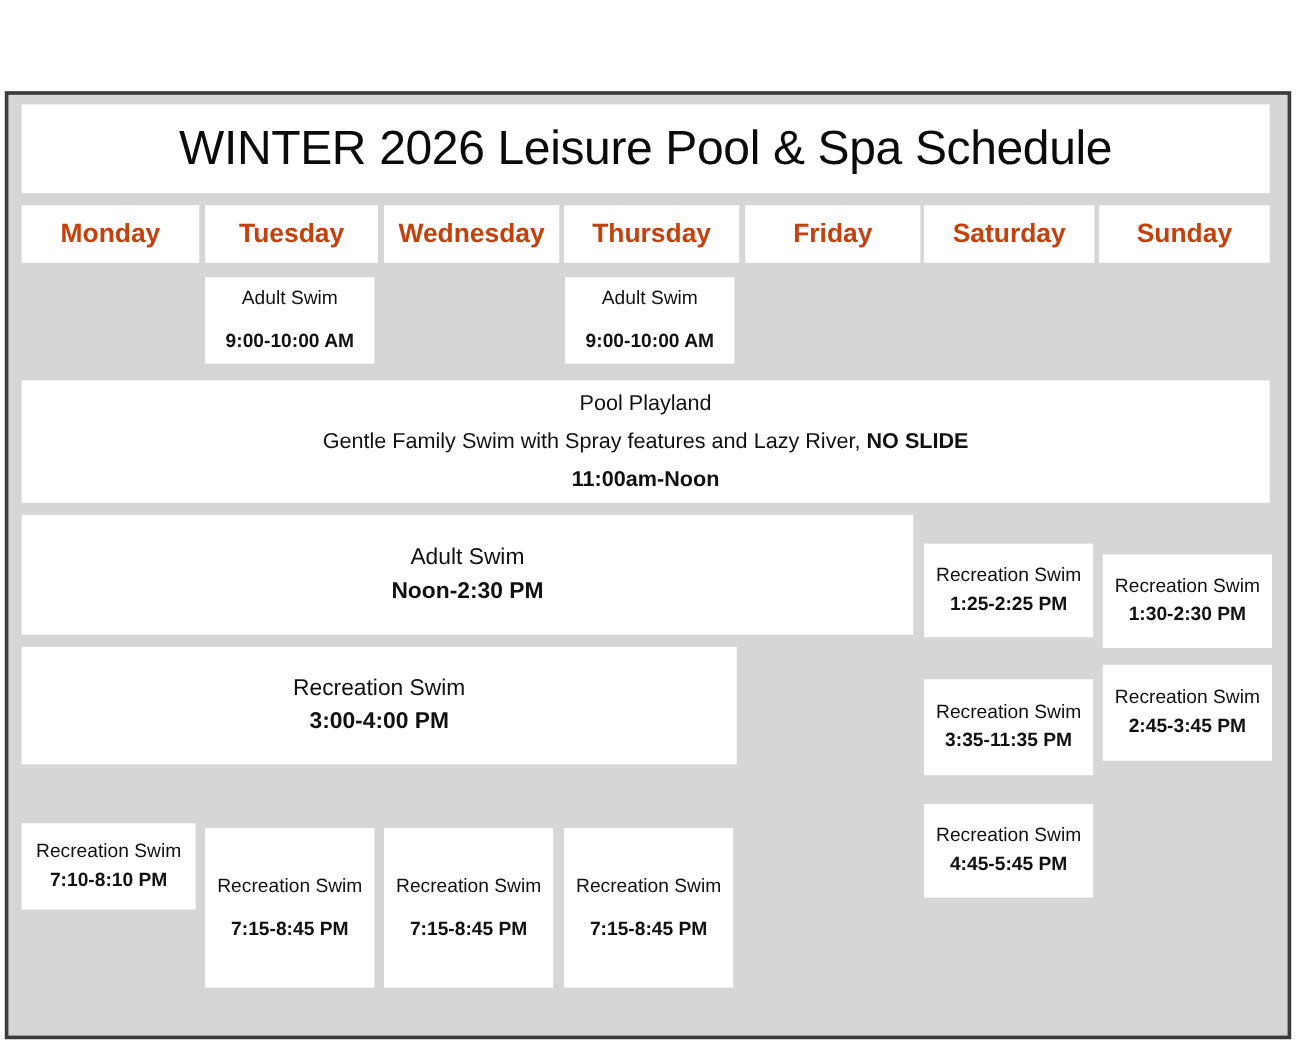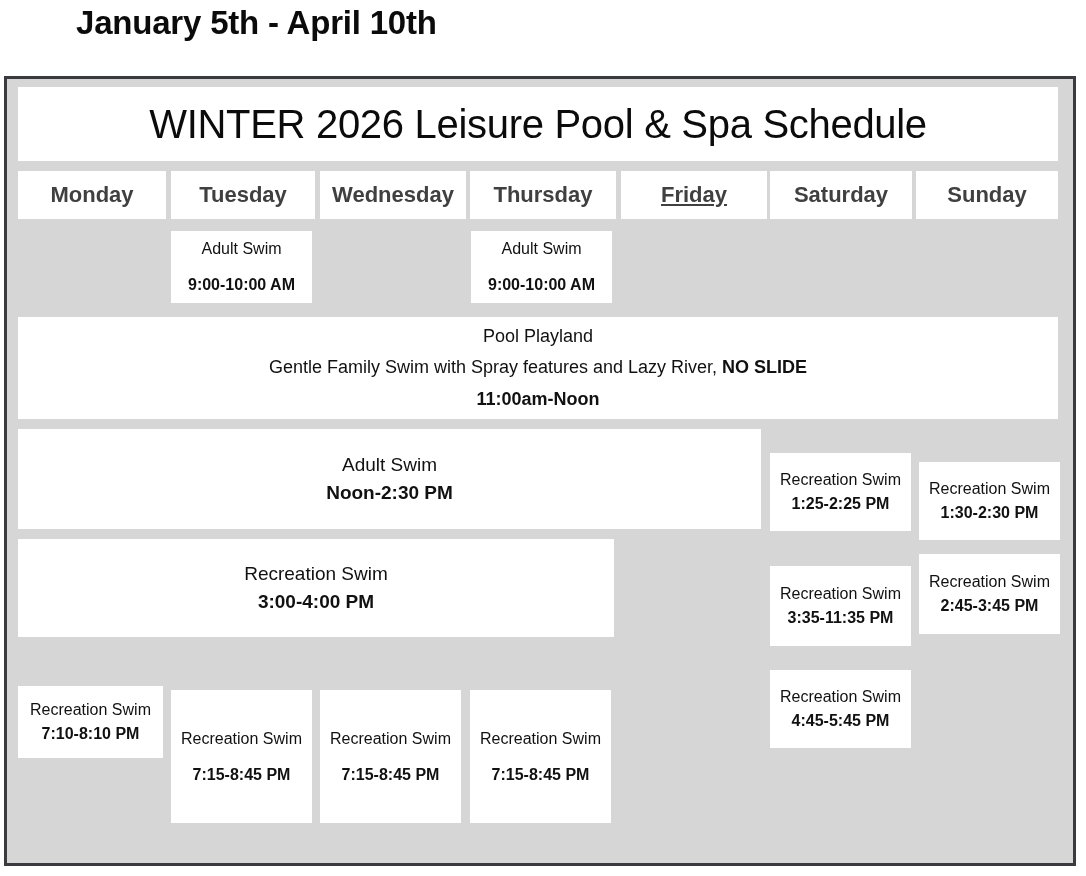--- a/index.html
+++ b/index.html
@@ -63,21 +63,21 @@
   .day-header {
     position: absolute;
     top: 92px;
     height: 48px;
     background: #ffffff;
     display: flex;
     align-items: center;
     justify-content: center;
     font-size: 22px;
     font-weight: bold;
-    color: #404040;
+    color: #c2410c;
     white-space: nowrap;
   }
 
   
   .event {
     position: absolute;
     background: #ffffff;
     display: flex;
     flex-direction: column;
     align-items: center;
@@ -121,31 +121,30 @@
   #playland .pl-line3 { font-size: 18px; font-weight: bold; }
 
   .wide .ev-name { font-size: 19px; }
   .wide .ev-time { font-size: 19px; }
 </style>
 </head>
 <body>
 
 <div id="page">
 
-  <div id="date-range">January 5th - April 10th</div>
 
   <div id="schedule-frame">
 
     <div id="schedule-title">WINTER 2026 Leisure Pool &amp; Spa Schedule</div>
 
     <div class="day-header" style="left:11px;  width:148px;">Monday</div>
     <div class="day-header" style="left:164px; width:144px;">Tuesday</div>
     <div class="day-header" style="left:313px; width:146px;">Wednesday</div>
     <div class="day-header" style="left:463px; width:146px;">Thursday</div>
-    <div class="day-header" style="left:614px; width:146px;text-decoration:underline;">Friday</div>
+    <div class="day-header" style="left:614px; width:146px;">Friday</div>
     <div class="day-header" style="left:763px; width:142px;">Saturday</div>
     <div class="day-header" style="left:909px; width:142px;">Sunday</div>
 
     <div class="event gap" style="left:164px; top:152px; width:141px; height:72px;">
       <span class="ev-name">Adult Swim</span>
       <span class="ev-time">9:00-10:00 AM</span>
     </div>
     <div class="event gap" style="left:464px; top:152px; width:141px; height:72px;">
       <span class="ev-name">Adult Swim</span>
       <span class="ev-time">9:00-10:00 AM</span>

